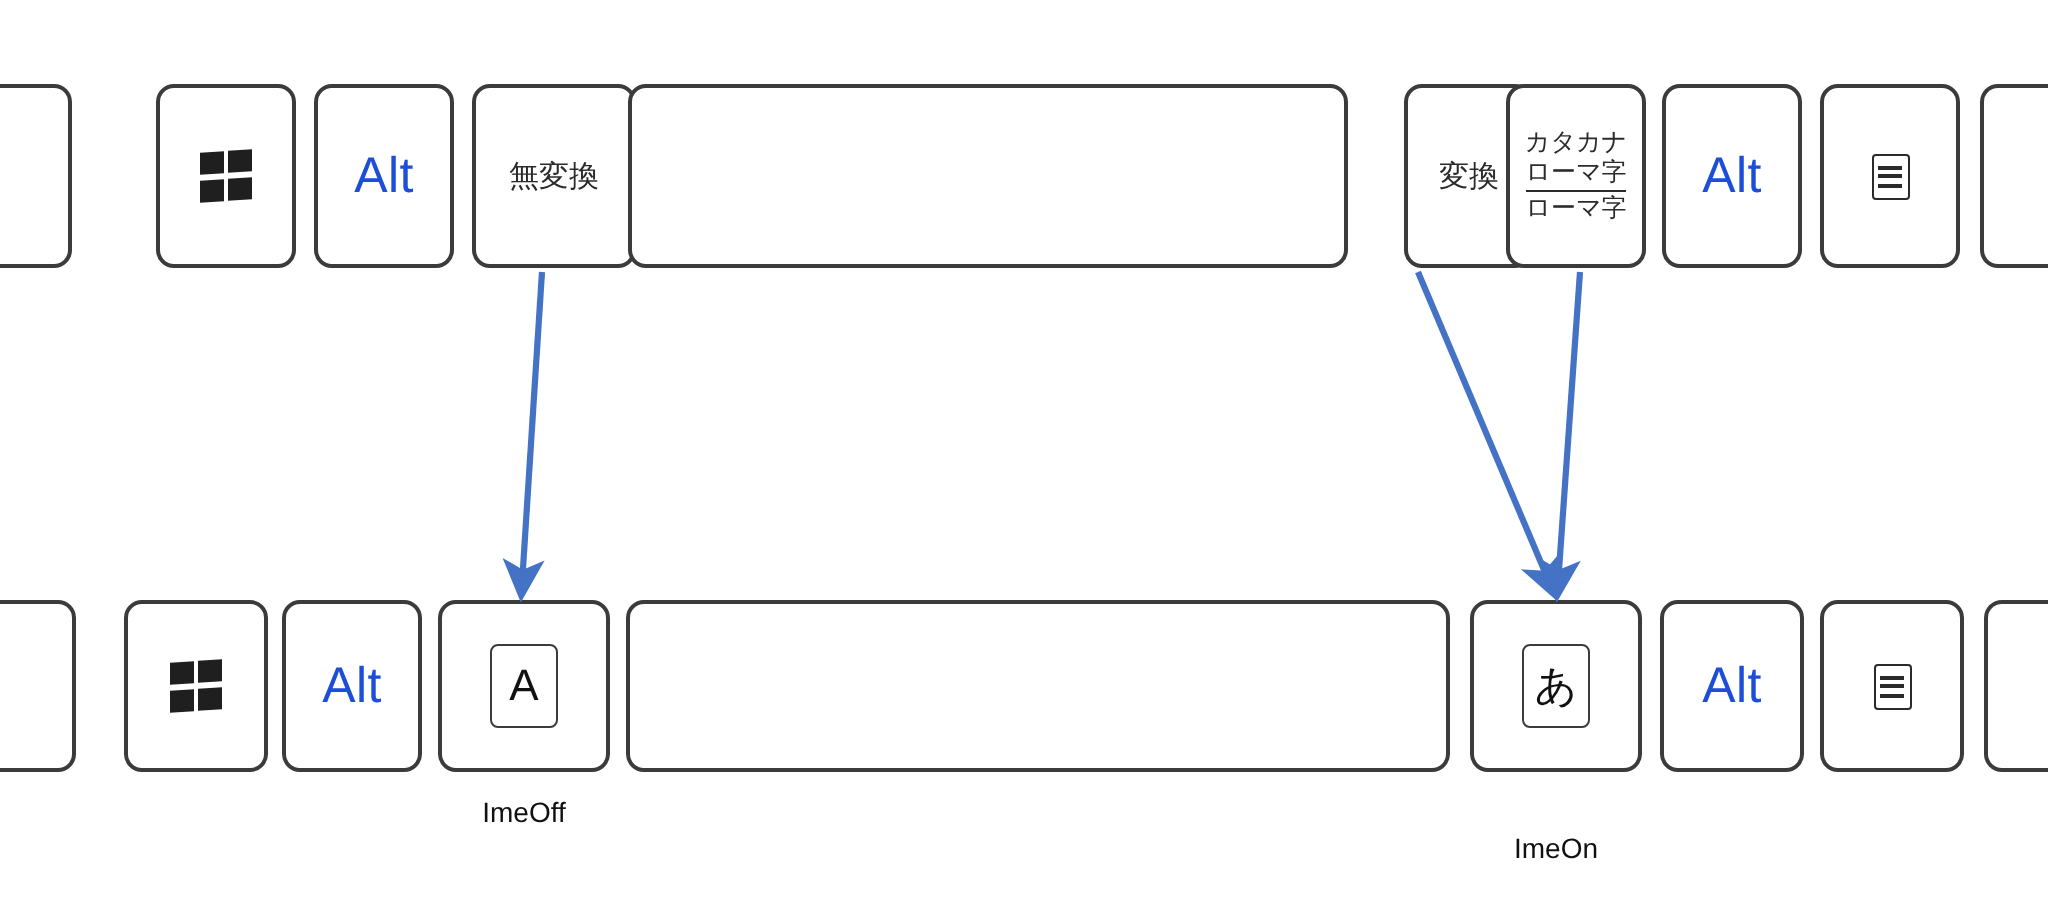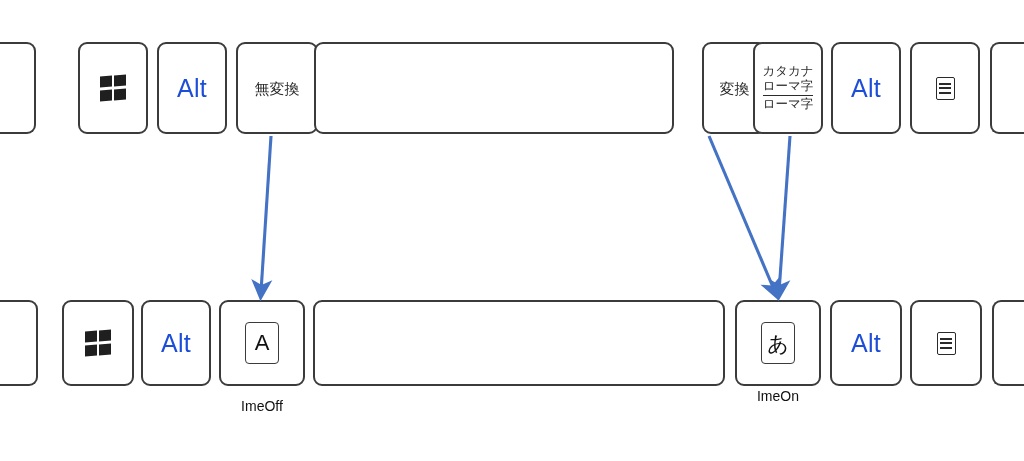--- a/index.html
+++ b/index.html
@@ -245,21 +245,21 @@
           <span></span>
           <span></span>
       </span>
     </div>
 
     <div class="key partial-right" style="left:992px; top:300px; width:58px; height:86px;"></div>
   </div>
 
   <div class="caption" style="left:182px; top:398px; width:160px;">ImeOff</div>
 
-  <div class="caption" style="left:698px; top:388px; width:160px;text-align:center;">ImeOn</div>
+  <div class="caption" style="left:698px; top:416px; width:160px;text-align:center;">ImeOn</div>
 
   <svg id="arrows" viewBox="0 0 1024 461">
     <defs>
       <marker id="ah" markerWidth="8" markerHeight="8" refX="4.6" refY="4" orient="auto" markerUnits="strokeWidth">
         <path d="M0.6,0.6 L7.6,4 L0.6,7.4 L2.3,4 Z" fill="#4472C4"></path>
       </marker>
     </defs>
 
     <g stroke="#4472C4" stroke-width="3.1" fill="none" stroke-linecap="butt">
       <line x1="271" y1="136" x2="261" y2="292" marker-end="url(#ah)"></line>

